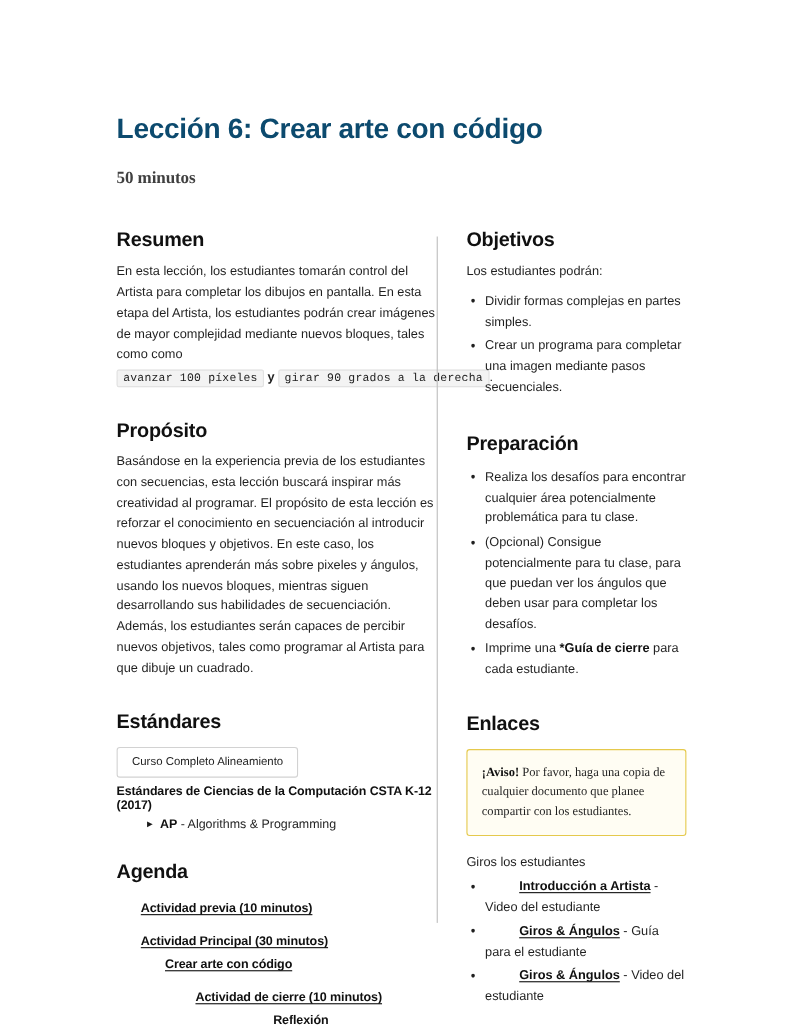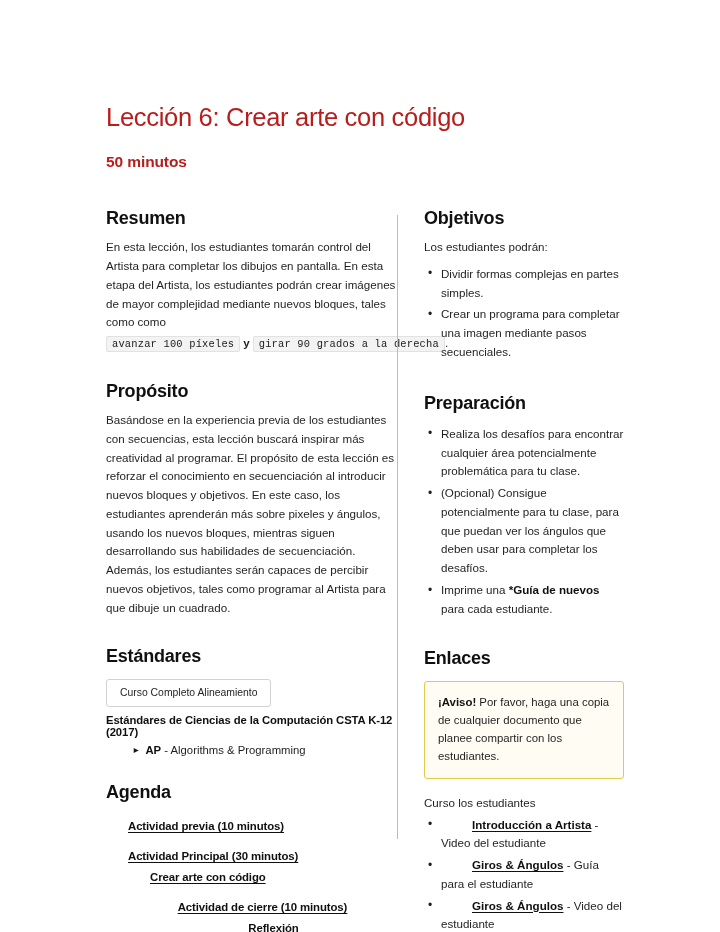--- a/index.html
+++ b/index.html
@@ -23,32 +23,33 @@
     padding: 103px 0 0 0;
     overflow: hidden;
   }
 
   
   .header {
     padding: 0 96px 0 106px;
   }
   .doc-title {
     font-size: 25.5px;
-    font-weight: normal;
+    font-weight: bold;
     letter-spacing: -0.3px;
     line-height: 1.15;
     margin: 0 0 21px 0;
-    color: #b91c1c;
+    color: #0c4a6e;
   }
   .doc-duration {
     font-size: 15.5px;
     font-weight: bold;
     margin: 0;
-    color: #b91c1c;
+    color: #404040;
     letter-spacing: -0.1px;
+    font-family: Liberation Serif, serif;
   }
 
   
   .columns {
     display: flex;
     align-items: flex-start;
     margin-top: 37px;
     padding: 0 96px 0 106px;
   }
   .col-left {
@@ -201,20 +202,21 @@
     background: #fffdf3;
     border-radius: 3px;
     padding: 11px 13px 12px 13px;
     margin-top: 3px;
   }
   .callout p {
     margin: 0;
     font-size: 11.4px;
     line-height: 1.6;
     color: #1f1f1f;
+    font-family: Liberation Serif, serif;
   }
   .callout-label { font-weight: bold; color: #101010; }
 
   
   .links-lead {
     font-size: 11.6px;
     margin: 17px 0 7px 0;
     color: #1f1f1f;
   }
   .link-a {
@@ -307,35 +309,35 @@
           <li>Crear un programa para completar una imagen mediante pasos secuenciales.</li>
         </ul>
       </section>
 
       <section class="sec" style="margin-top:31px;">
         <h2 class="sec-title" style="margin-bottom:11px;">Preparación</h2>
         <ul class="bullets">
           <li>Realiza los desafíos para encontrar cualquier área potencialmente problemática para tu clase.</li>
           <li>(Opcional) Consigue potencialmente para tu clase, para que puedan ver los ángulos que deben usar para completar los desafíos.</li>
           <li>
-            <span>Imprime una </span><span class="bold-inline">*Guía de nuevos</span><span> para cada estudiante.</span>
+            <span>Imprime una </span><span class="bold-inline">*Guía de cierre</span><span> para cada estudiante.</span>
           </li>
         </ul>
       </section>
 
       <section class="sec" style="margin-top:29px;">
         <h2 class="sec-title" style="margin-bottom:12px;">Enlaces</h2>
 
         <div class="callout">
           <p>
             <span class="callout-label">¡Aviso!</span><span> Por favor, haga una copia de cualquier documento que planee compartir con los estudiantes.</span>
           </p>
         </div>
 
-        <p class="links-lead">Curso los estudiantes</p>
+        <p class="links-lead">Giros los estudiantes</p>
 
         <ul class="bullets">
           <li>
             <a class="link-a">Introducción a Artista</a><span> - Video del estudiante</span>
           </li>
           <li>
             <a class="link-a">Giros &amp; Ángulos</a><span> - Guía para el estudiante</span>
           </li>
           <li>
             <a class="link-a">Giros &amp; Ángulos</a><span> - Video del estudiante</span>

